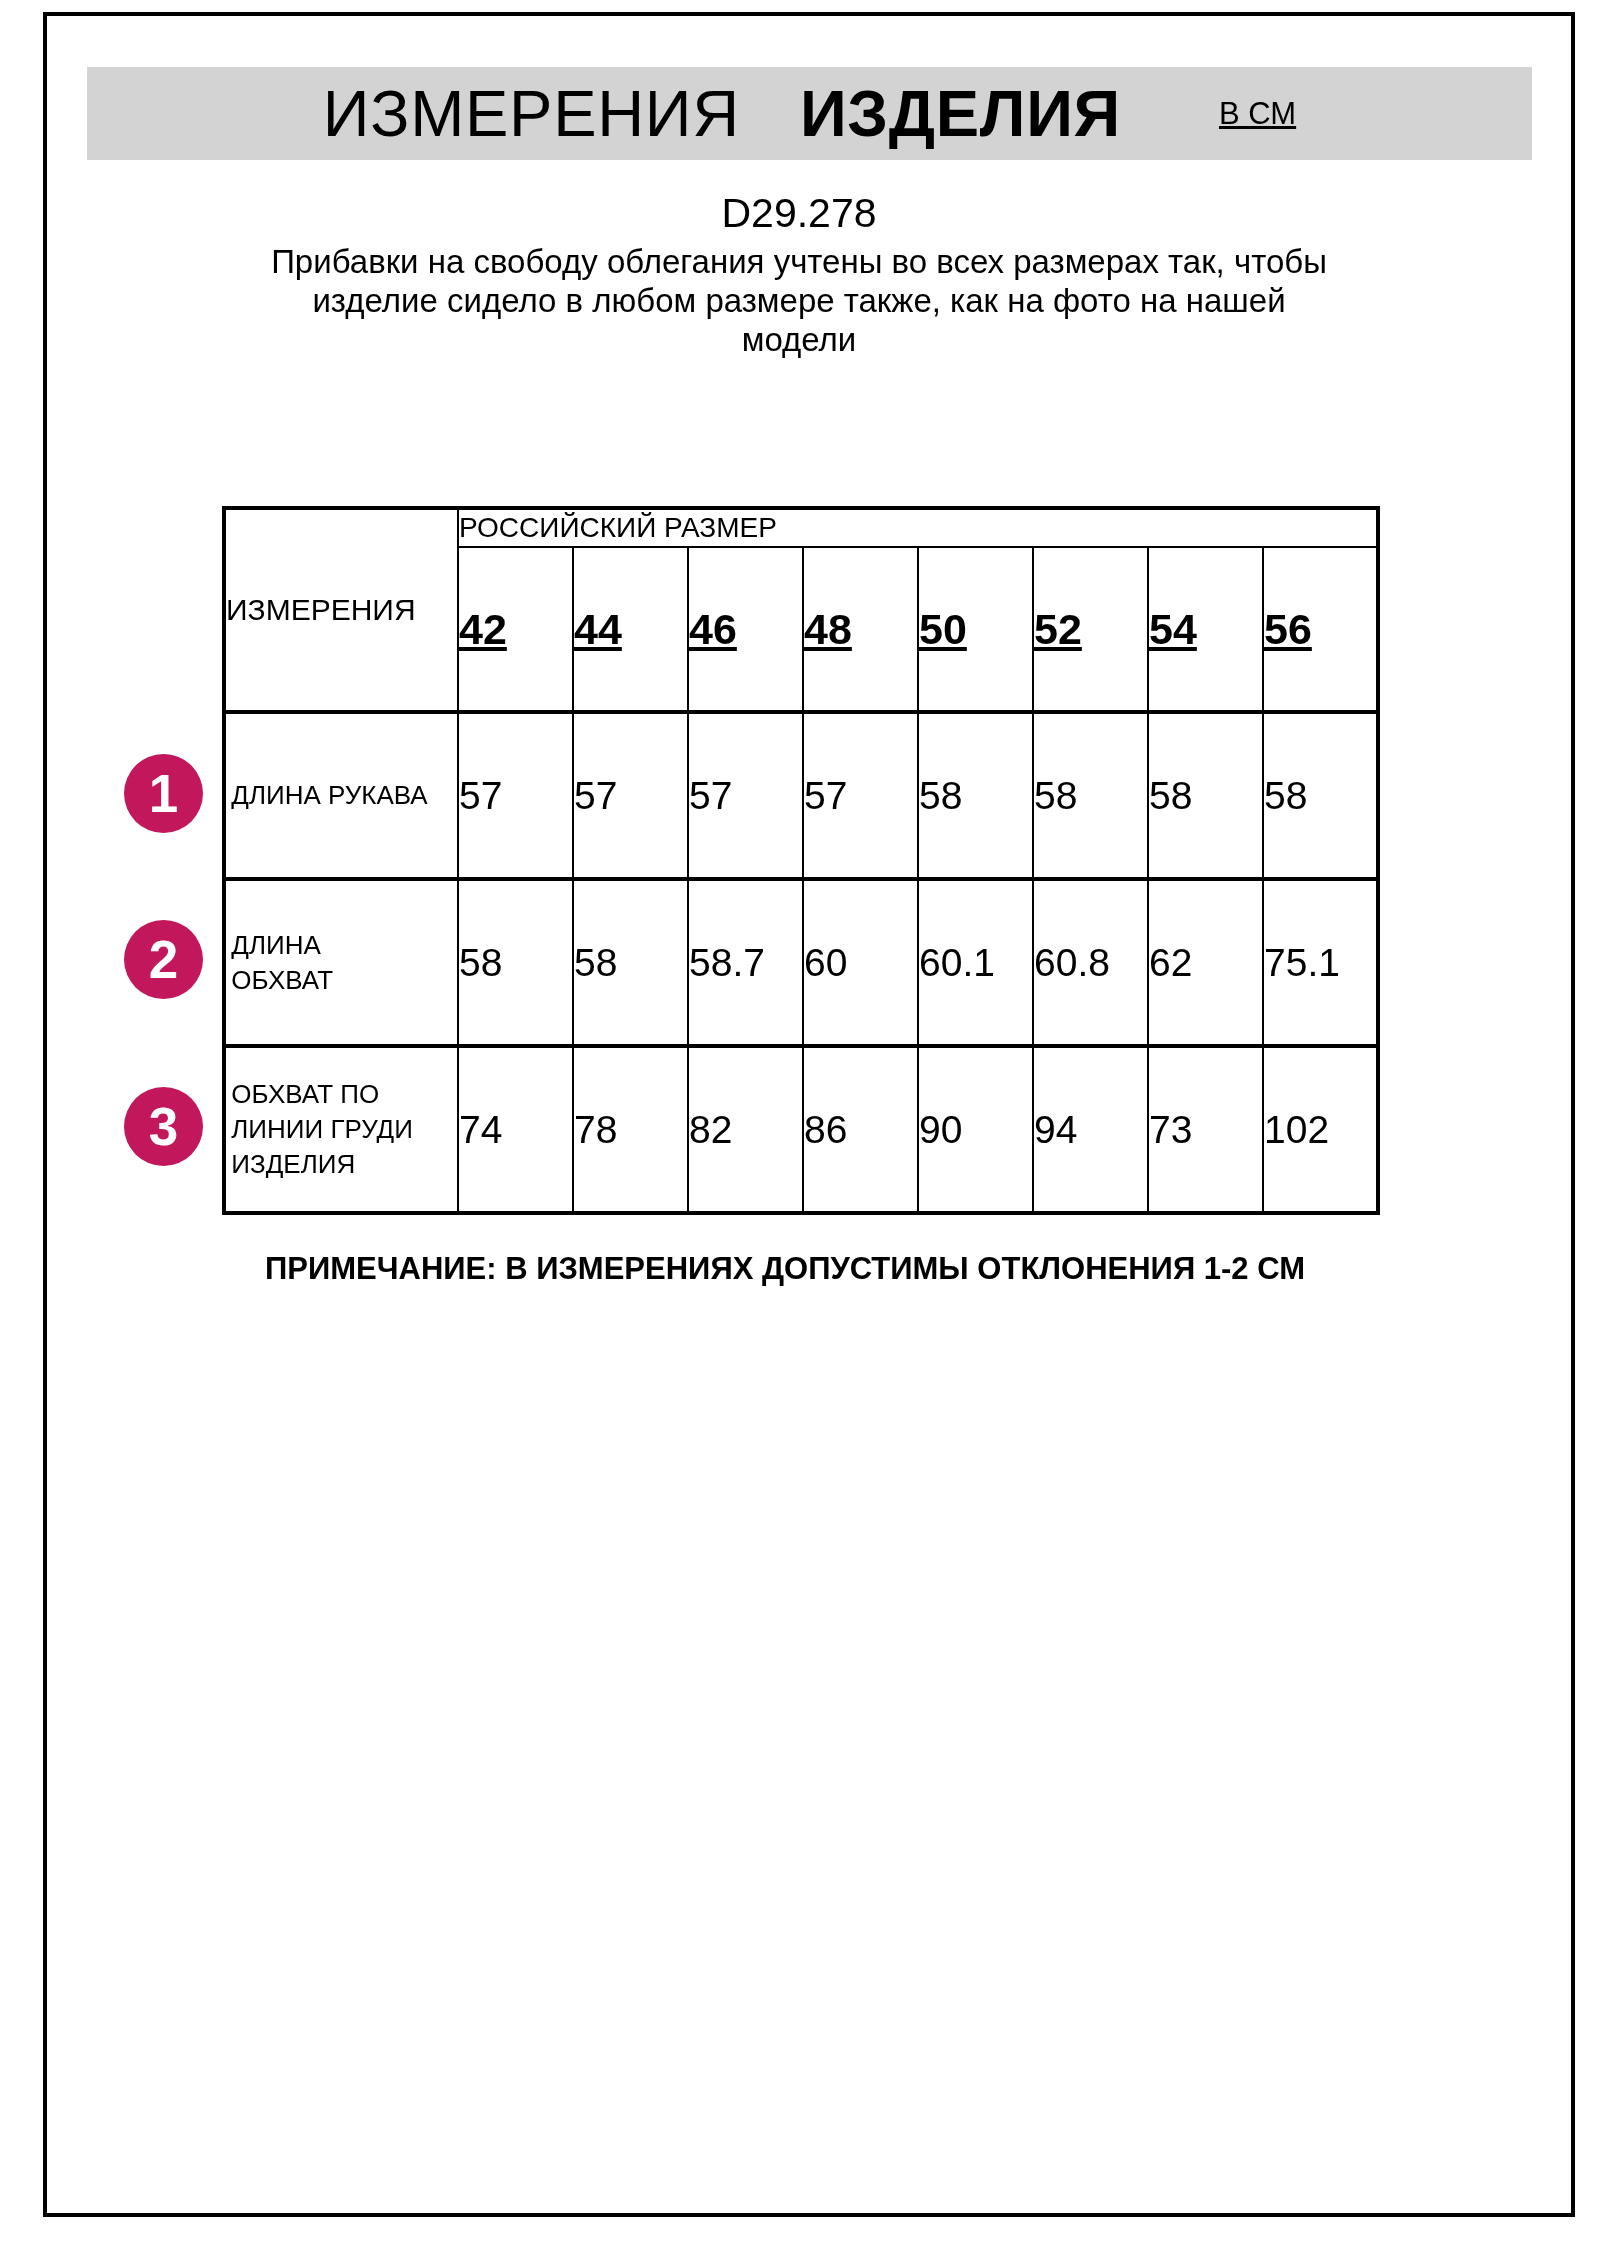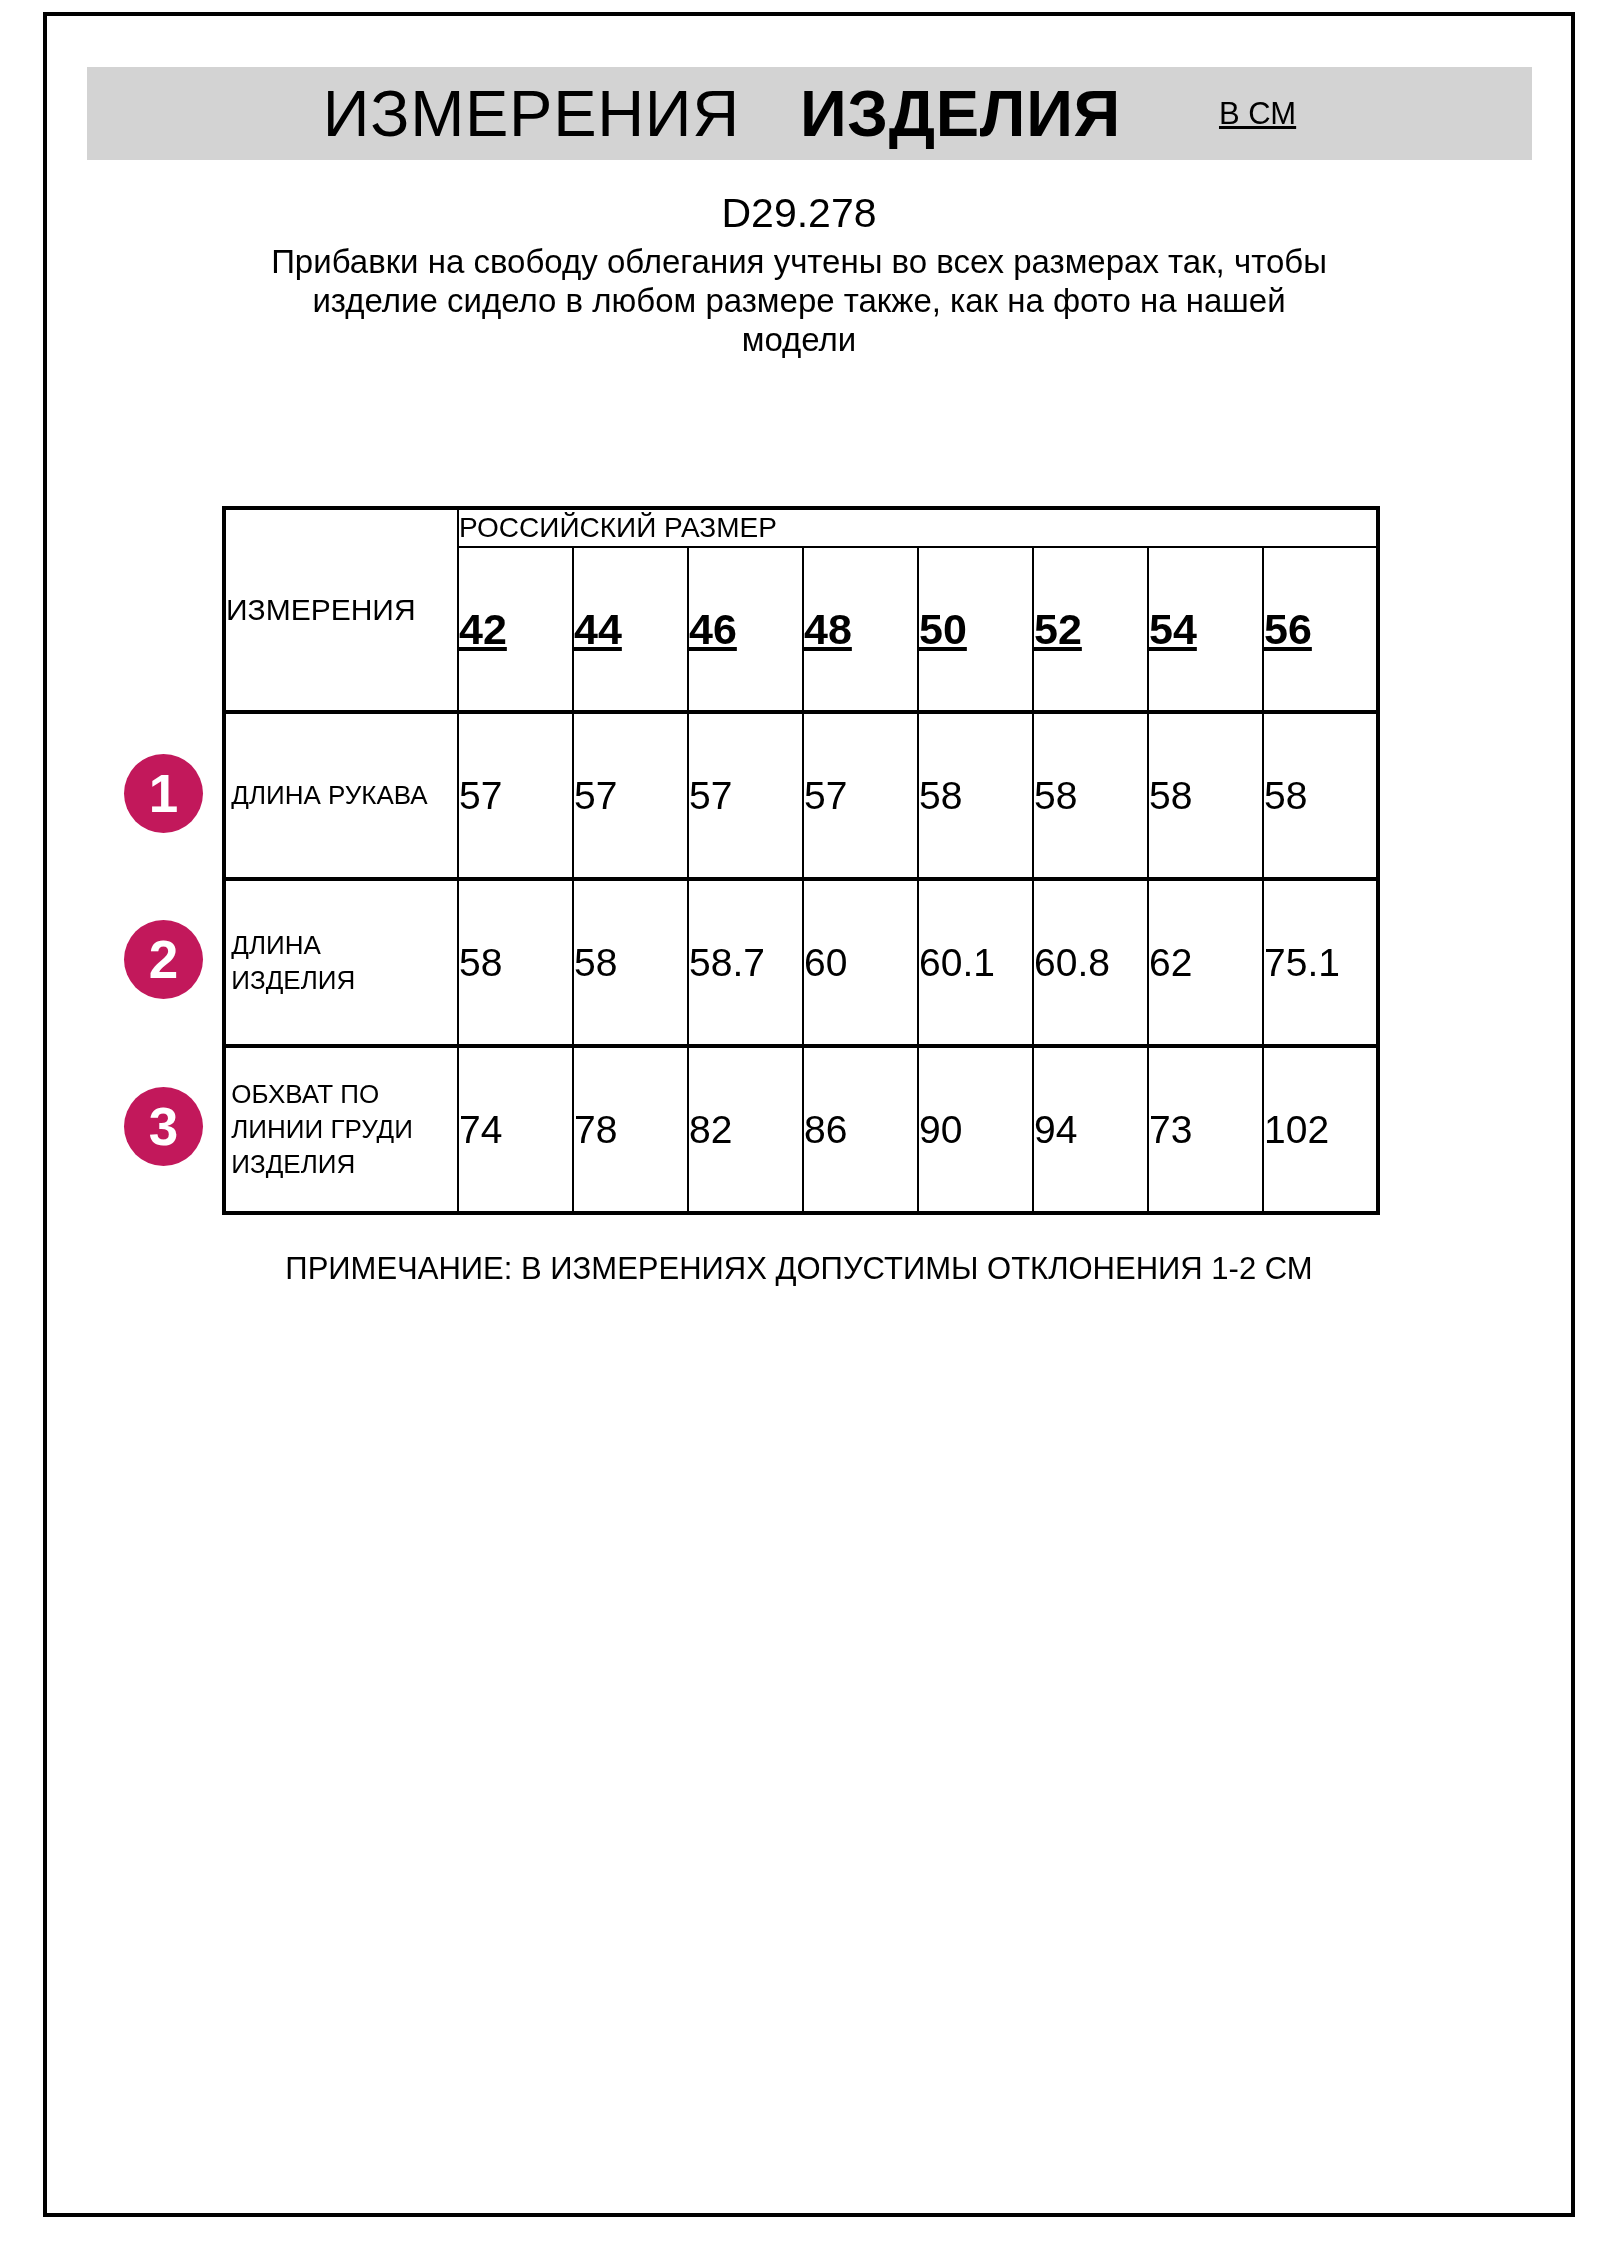--- a/index.html
+++ b/index.html
@@ -66,22 +66,22 @@
     width: 79px; height: 79px;
     border-radius: 50%;
     background: #c2185b;
     color: #fff; font-size: 53px; font-weight: 700;
     display: flex; align-items: center; justify-content: center;
   }
   .badge-1 { top: 754px; }
   .badge-2 { top: 920px; }
   .badge-3 { top: 1087px; }
   .note {
-    position: absolute; left: 222px; top: 1251px; width: 1154px;
-    text-align: center; font-size: 31px; font-weight: 400;
+    position: absolute; left: 208px; top: 1251px; width: 1154px;
+    text-align: center; font-size: 31px; font-weight: 700;
   }
 </style>
 </head>
 <body>
 
 <div class="frame"></div>
 
 <div class="title-bar">
   <span class="title-main">ИЗМЕРЕНИЯ</span>
   <span class="title-strong">ИЗДЕЛИЯ</span>
@@ -127,21 +127,21 @@
       <td>57</td>
       <td>57</td>
       <td>57</td>
       <td>58</td>
       <td>58</td>
       <td>58</td>
       <td>58</td>
     </tr>
     <tr class="data-row">
       <td class="row-label">ДЛИНА
-ИЗДЕЛИЯ</td>
+ОБХВАТ</td>
       <td>58</td>
       <td>58</td>
       <td>58.7</td>
       <td>60</td>
       <td>60.1</td>
       <td>60.8</td>
       <td>62</td>
       <td>75.1</td>
     </tr>
     <tr class="data-row">

